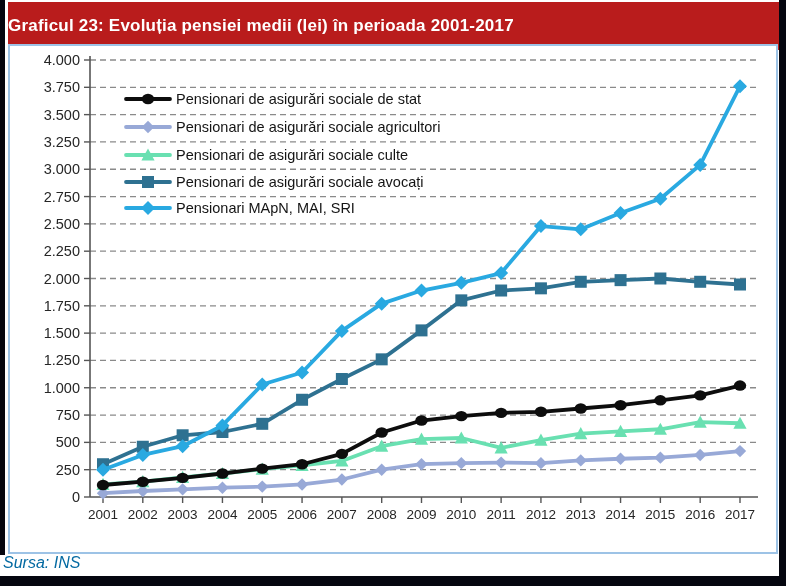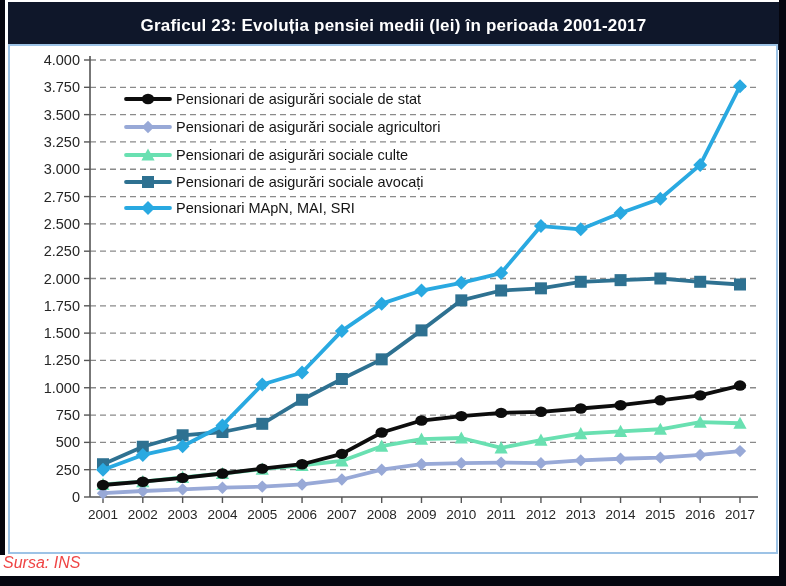--- a/index.html
+++ b/index.html
@@ -6,30 +6,30 @@
   body{
     width:786px;height:586px;position:relative;overflow:hidden;
     background:#ffffff;font-family:"Liberation Sans",sans-serif;
   }
   .edge{position:absolute;background:#05060f;}
   .edge-left{left:0;top:0;width:5px;height:555px;}
   .edge-right{left:779px;top:0;width:7px;height:586px;}
   .edge-bottom{left:0;top:576px;width:786px;height:10px;}
   .title-bar{
     position:absolute;left:8px;top:2px;width:771px;height:48px;
-    background:#0f172a;color:#ffffff;font-weight:bold;font-size:17px;
-    display:flex;align-items:center;justify-content:center;letter-spacing:.2px;
+    background:#b91c1c;color:#ffffff;font-weight:bold;font-size:17px;
+    display:flex;align-items:center;letter-spacing:.2px;
   }
   .chart-box{
     position:absolute;left:8px;top:44px;width:766px;height:506px;
     border:2px solid #9dc3e6;background:#ffffff;
   }
   .source-note{
     position:absolute;left:3px;top:554px;font-style:italic;
-    font-size:16px;color:#ef4444;
+    font-size:16px;color:#0369a1;
   }
   svg text{font-family:"Liberation Sans",sans-serif;}
 </style>
 </head>
 <body>
 
 <div class="edge edge-left"></div>
 <div class="edge edge-right"></div>
 <div class="edge edge-bottom"></div>
 

